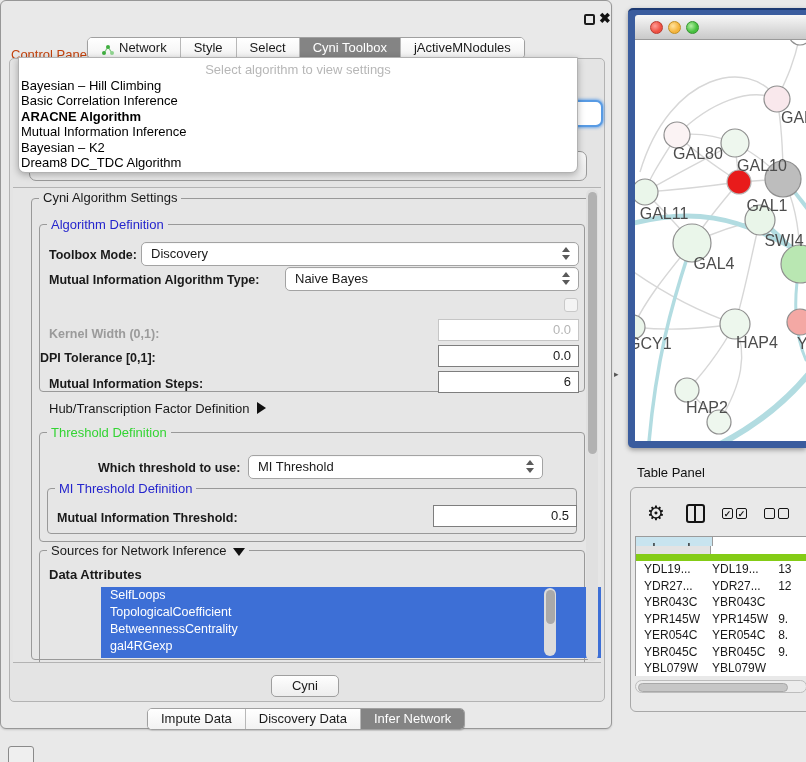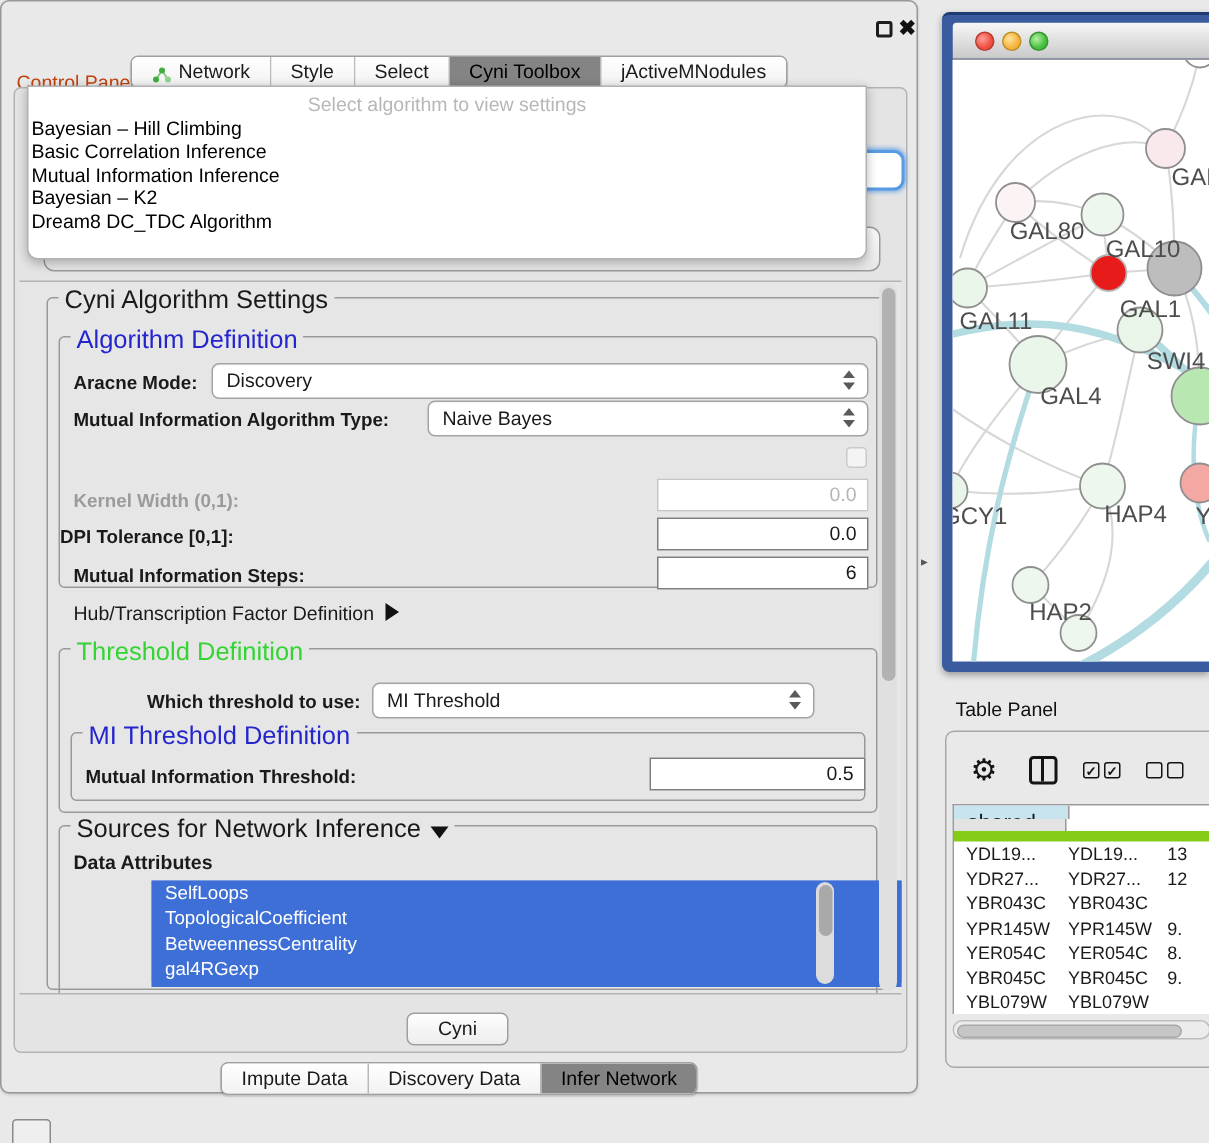--- a/index.html
+++ b/index.html
@@ -21,21 +21,21 @@
   .close-icon { left:598px; top:9px; font-size:14px; font-weight:bold; color:#111; }
 
   
   .seg { display:flex; border:1px solid #a0a0a0; border-radius:5px;
     background:#fdfdfd; overflow:hidden; height:22px; line-height:20px;
     box-shadow:0 1px 1px rgba(0,0,0,.12); }
   .seg .tab { padding:0 13px; border-right:1px solid #b8b8b8; color:#1a1a1a;
     background:linear-gradient(#ffffff,#f2f2f2); white-space:nowrap;
     display:flex; align-items:center; gap:5px; }
   .seg .tab:last-child { border-right:none; }
-  .seg .tab.sel { background:#848484; color:#000000; }
+  .seg .tab.sel { background:#848484; color:#ffffff; }
   .top-tabs { left:86px; top:36px; }
   .bottom-tabs { left:146px; top:707px; }
 
   .net-icon { width:13px; height:12px; display:inline-block; }
 
   
   .content-panel { left:8px; top:57px; width:596px; height:644px;
     background:#e4e4e4; border:1px solid #b3b3b3; border-radius:5px; }
 
   
@@ -62,21 +62,21 @@
     border-top:1px solid #b3b3b3; border-bottom:1px solid #b3b3b3;
     background:#e6e6e6; overflow:hidden; }
   .vscroll { left:585px; top:188px; width:12px; height:472px;
     background:#e0e0e0; border-radius:6px; }
   .vscroll .thumb { position:absolute; left:1.5px; top:3px; width:9px;
     height:262px; background:#b2b2b2; border-radius:5px; }
 
   
   .group { position:absolute; border:1px solid #999; border-radius:4px; }
   .gtitle { position:absolute; background:#e6e6e6; padding:0 4px;
-    font-size:17px; white-space:nowrap; }
+    font-size:13px; white-space:nowrap; }
   .gtitle.blue { color:#2525cd; }
   .gtitle.green { color:#33d433; }
 
   .lbl { position:absolute; font-weight:bold; font-size:12.5px; color:#1a1a1a;
     white-space:nowrap; }
   .lbl.dis { color:#9b9b9b; }
 
   .combo { position:absolute; height:24px; background:#fff;
     border:1px solid #a3a3a3; border-radius:5px; line-height:22px;
     padding-left:9px; font-size:13px; box-shadow:inset 0 1px 0 #f8f8f8; }
@@ -214,21 +214,21 @@
   </div>
 
   <div class="abs viewport">
 
     <div class="group" style="left:18px; top:10px; width:562px; height:462px;"></div>
     <div class="gtitle" style="left:26px; top:2px;">Cyni Algorithm Settings</div>
 
     <div class="group" style="left:26px; top:36px; width:546px; height:168px;"></div>
     <div class="gtitle blue" style="left:34px; top:29px;">Algorithm Definition</div>
 
-    <div class="lbl" style="left:36px; top:60px;">Aracne Mode:</div>
+    <div class="lbl" style="left:36px; top:60px;">Toolbox Mode:</div>
     <div class="combo" style="left:128px; top:54px; width:438px;">
       <span>Discovery</span>
       <span class="arrows">
           <div class="up"></div>
           <div class="dn"></div>
         </span>
     </div>
 
     <div class="lbl" style="left:36px; top:85px;">Mutual Information Algorithm Type:</div>
     <div class="combo" style="left:272px; top:79px; width:294px;">
@@ -305,20 +305,21 @@
     <div class="tab sel">
         <span>Infer Network</span>
       </div>
   </div>
 </div>
 
 <div class="abs popup">
   <div class="prompt">Select algorithm to view settings</div>
   <div class="item">Bayesian – Hill Climbing</div>
   <div class="item">Basic Correlation Inference</div>
+  <div class="item bold">ARACNE Algorithm</div>
   <div class="item">Mutual Information Inference</div>
   <div class="item">Bayesian – K2</div>
   <div class="item">Dream8 DC_TDC Algorithm</div>
 </div>
 
 <div class="abs splitter-dot">▸</div>
 
 <div class="abs net-window">
   <div class="net-titlebar">
     <div class="tl red"></div>

